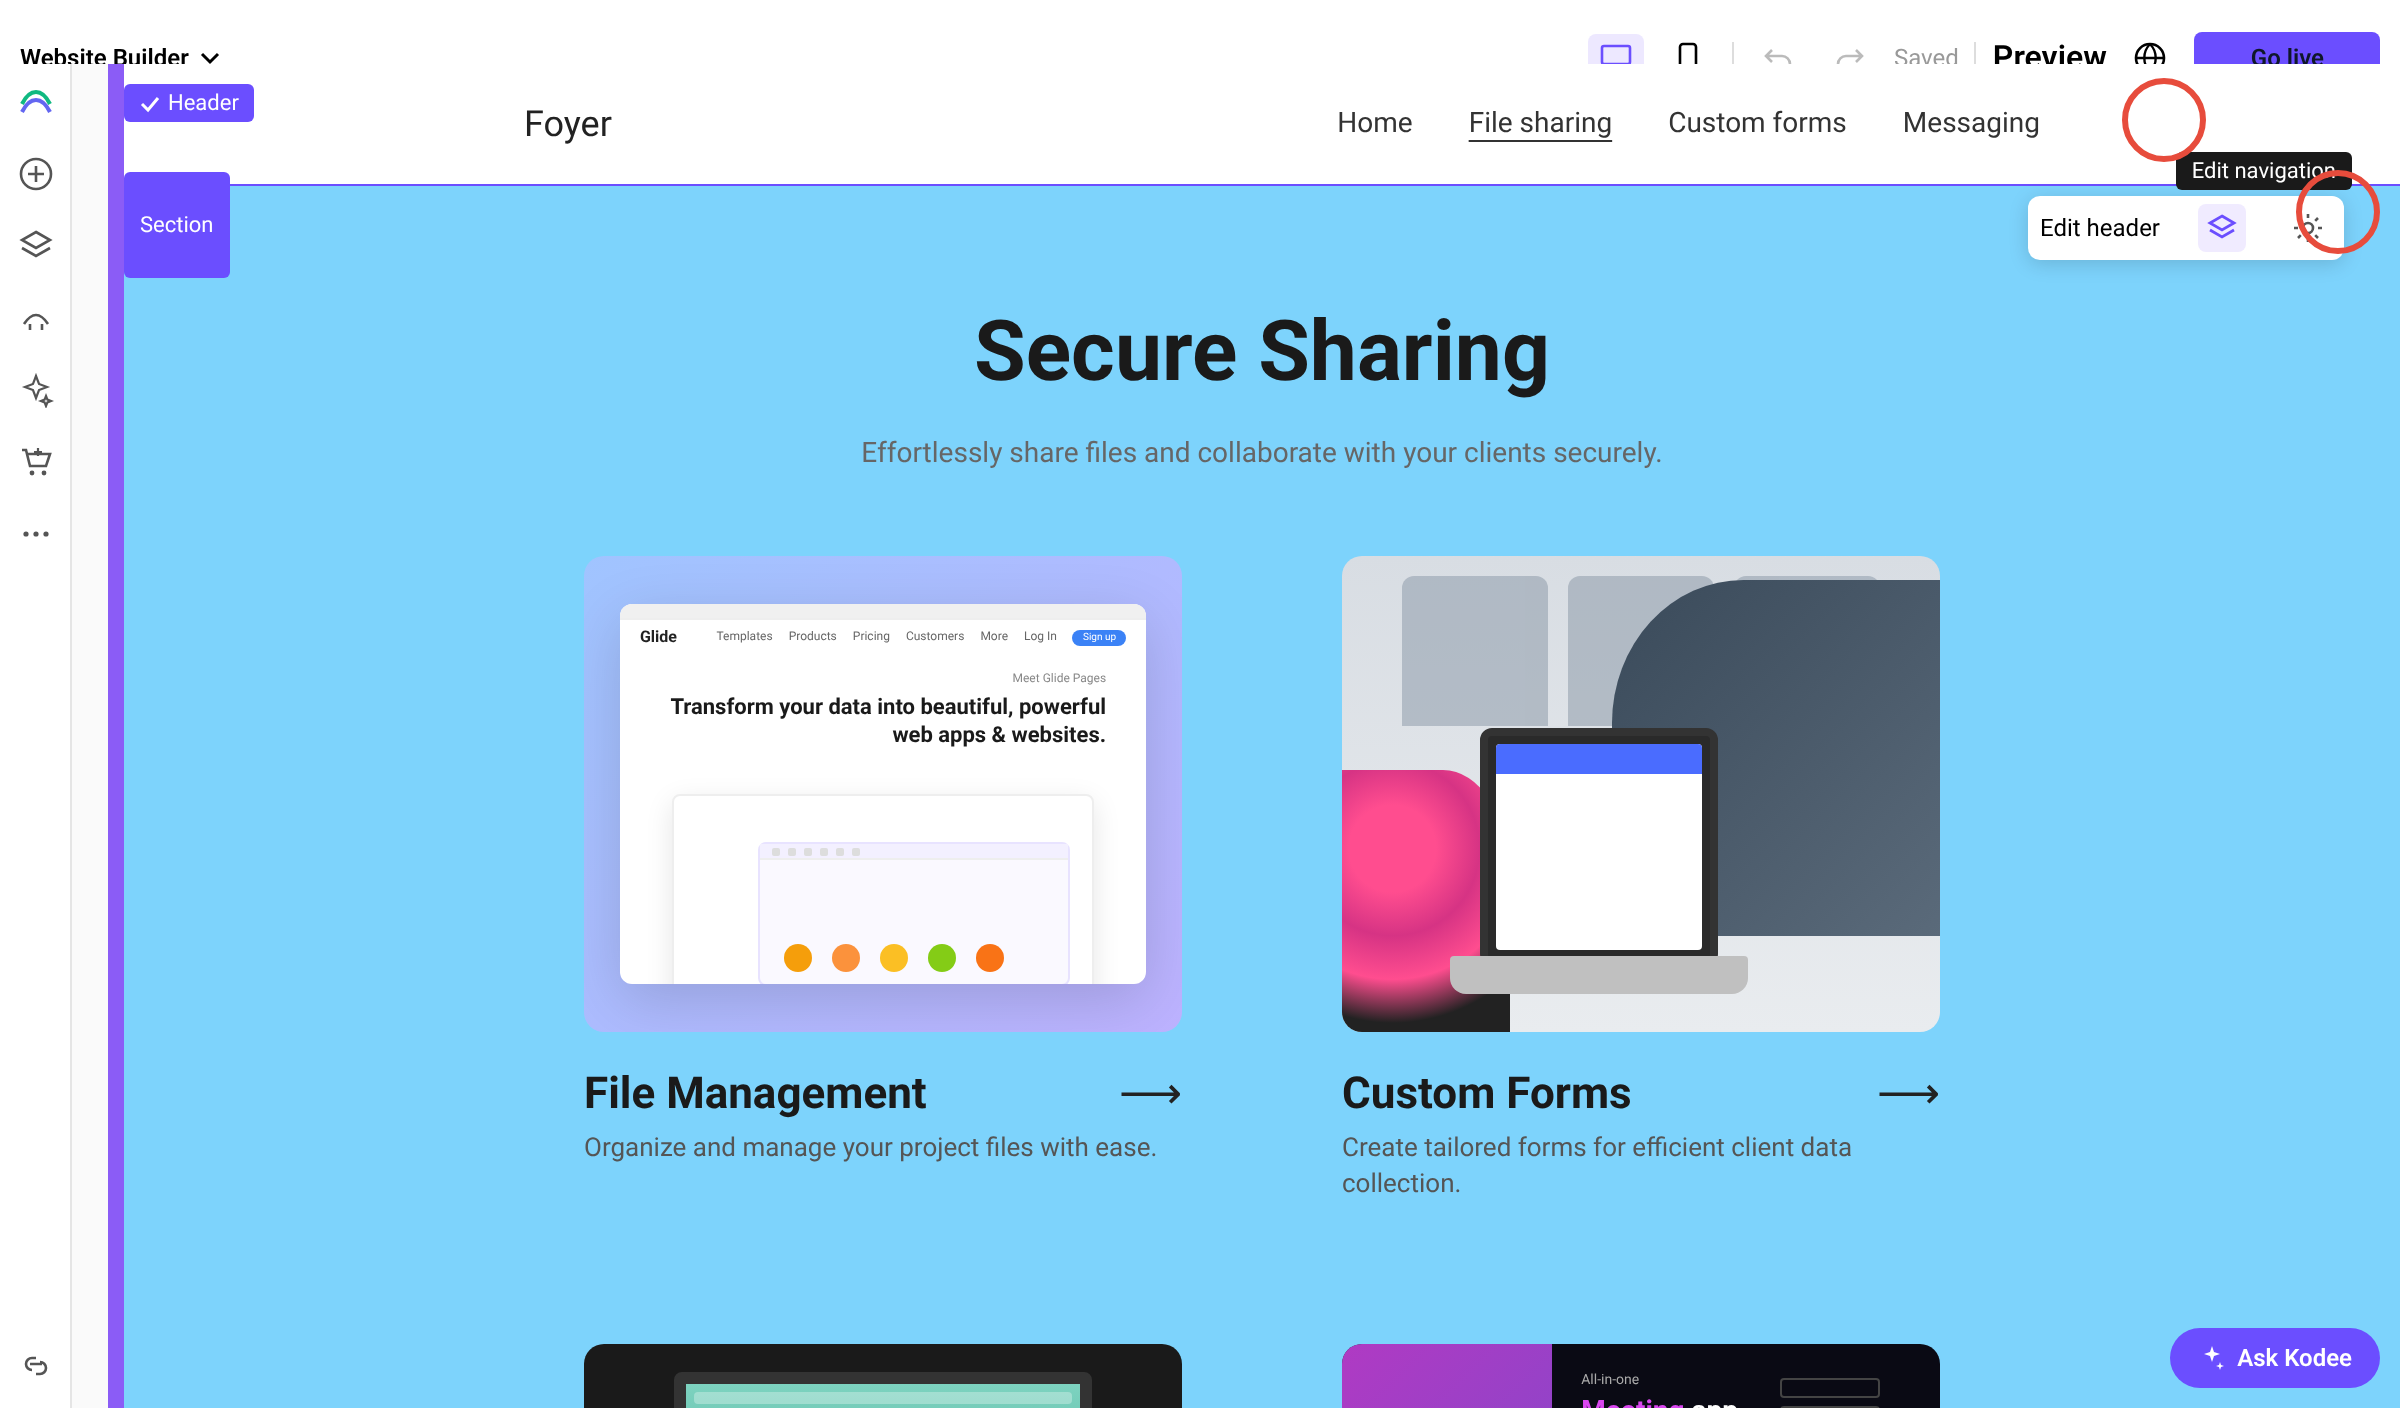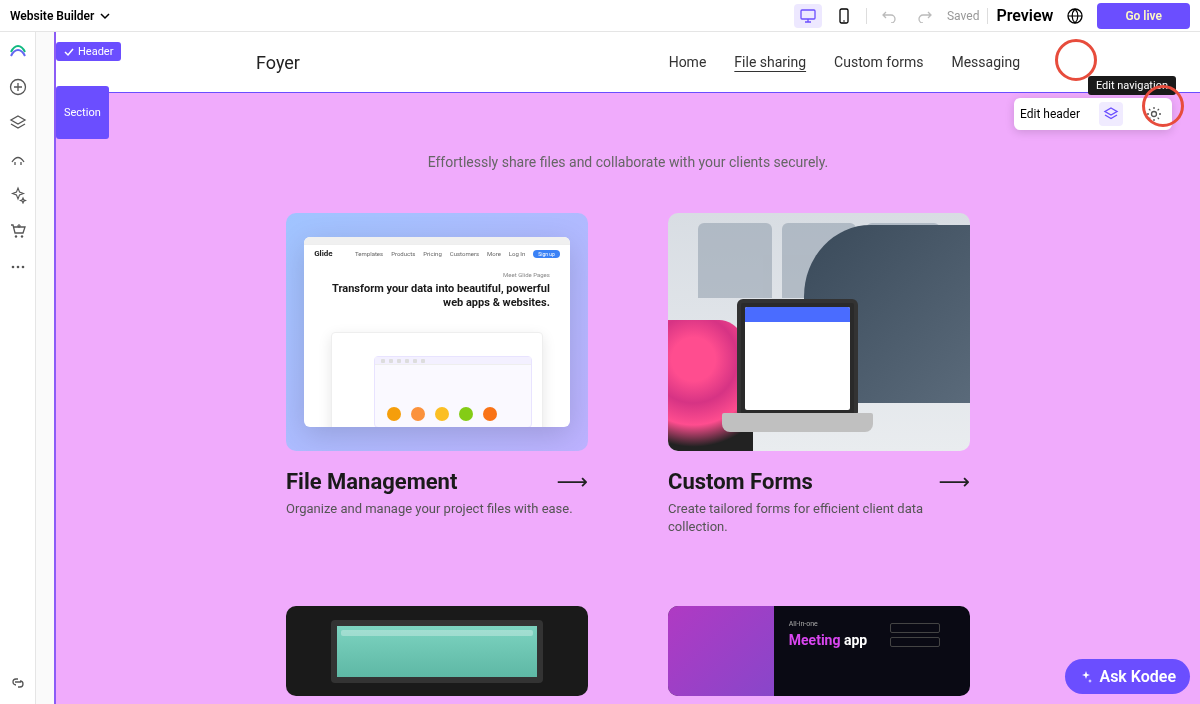--- a/index.html
+++ b/index.html
@@ -1,33 +1,33 @@
 <!DOCTYPE html>
 <html><head>
 <meta charset="utf-8">
 <style>
 * { margin: 0; padding: 0; box-sizing: border-box; }
 body { font-family: -apple-system, BlinkMacSystemFont, "Segoe UI", Roboto, sans-serif; width: 1200px; height: 704px; overflow: hidden; background: #fff; position: relative; }
 
-.topbar { height: 32px; border-bottom: 1px solid #e5e5e5; display: flex; align-items: center; justify-content: space-between; padding: 0 10px; font-size: 12px; }
+.topbar { height: 32px; border-bottom: 1px solid #e5e5e5; display: flex; align-items: center; justify-content: space-between; padding: 0 10px; font-size: 12px; margin-top: 13px; }
 .topbar-left { display: flex; align-items: center; gap: 6px; font-weight: 600; cursor: pointer; }
 .topbar-right { display: flex; align-items: center; gap: 8px; }
 .device-btn { width: 28px; height: 24px; display: flex; align-items: center; justify-content: center; border-radius: 4px; cursor: pointer; }
 .device-btn.active { background: #ede8ff; color: #6b4eff; }
 .topbar-divider { width: 1px; height: 16px; background: #ddd; }
 .topbar-text { color: #999; font-size: 12px; }
 .preview-btn { font-weight: 600; cursor: pointer; font-size: 16px; }
-.golive-btn { background: #6b4eff; color: #fef9c3; padding: 6px 28px; border-radius: 4px; font-size: 12px; font-weight: 600; cursor: pointer; }
+.golive-btn { background: #6b4eff; color: #0f172a; padding: 6px 28px; border-radius: 4px; font-size: 12px; font-weight: 600; cursor: pointer; }
 
 .left-rail { position: absolute; left: 0; top: 32px; width: 36px; height: calc(100% - 32px); border-right: 1px solid #e5e5e5; display: flex; flex-direction: column; align-items: center; padding-top: 10px; gap: 18px; background: #fff; }
 .rail-icon { width: 18px; height: 18px; color: #555; cursor: pointer; display: flex; align-items: center; justify-content: center; }
 .rail-bottom { position: absolute; bottom: 12px; }
 
 .canvas { position: absolute; left: 36px; top: 32px; right: 0; bottom: 0; overflow: hidden; background: #fafafa; }
-.canvas-inner { position: absolute; left: 18px; top: 0; right: 0; bottom: 0; background: #f0abfc; border-left: 2px solid #8b5cf6; }
+.canvas-inner { position: absolute; left: 18px; top: 0; right: 0; bottom: 0; background: #7dd3fc; border-left: 8px solid #8b5cf6; }
 
 .header-badge { position: absolute; left: 0; top: 10px; background: #6b4eff; color: #fff; font-size: 11px; padding: 3px 8px; border-radius: 3px; display: flex; align-items: center; gap: 4px; z-index: 5; }
 .section-badge { position: absolute; left: 0; top: 54px; background: #6b4eff; color: #fff; font-size: 11px; padding: 20px 8px; border-radius: 3px; z-index: 5; }
 .section-line { position: absolute; left: 0; right: 0; top: 60px; height: 1px; background: #6b4eff; z-index: 4; }
 
 .site-header { height: 60px; display: flex; align-items: center; justify-content: space-between; padding: 0 180px 0 200px; background: #fff; position: relative; z-index: 3; }
 .brand { font-size: 18px; font-weight: 400; color: #222; }
 .nav { display: flex; gap: 28px; font-size: 14px; color: #333; }
 .nav-item { cursor: pointer; }
 .nav-item.active { text-decoration: underline; text-underline-offset: 4px; }
@@ -87,21 +87,21 @@
 
 .circle-annotation { position: absolute; border: 3px solid #e74c3c; border-radius: 50%; pointer-events: none; z-index: 20; }
 .circ1 { width: 42px; height: 42px; left: 999px; top: 7px; }
 .circ2 { width: 42px; height: 42px; left: 1086px; top: 53px; }
 
 .edit-popover { position: absolute; right: 28px; top: 98px; background: #fff; border-radius: 6px; box-shadow: 0 2px 10px rgba(0,0,0,.15); display: flex; align-items: center; padding: 4px 6px; gap: 19px; z-index: 15; font-size: 12px; }
 .edit-popover .eicon { width: 24px; height: 24px; display: flex; align-items: center; justify-content: center; border-radius: 4px; color: #555; }
 .edit-popover .eicon.purple { background: #f0ebff; color: #6b4eff; }
 .tooltip { position: absolute; right: 24px; top: 76px; background: #1a1a1a; color: #fff; font-size: 11px; padding: 3px 8px; border-radius: 3px; z-index: 16; }
 
-.ask-kodee { position: absolute; right: 10px; bottom: 10px; background: #6b4eff; color: #fff; padding: 8px 14px; border-radius: 20px; font-size: 16px; font-weight: 600; display: flex; align-items: center; gap: 6px; cursor: pointer; z-index: 30; }
+.ask-kodee { position: absolute; right: 10px; bottom: 10px; background: #6b4eff; color: #fff; padding: 8px 14px; border-radius: 20px; font-size: 12px; font-weight: 600; display: flex; align-items: center; gap: 6px; cursor: pointer; z-index: 30; }
 
 svg { display: block; }
 </style>
 </head>
 <body>
 
 <div class="topbar">
   <div class="topbar-left">
     <span>Website Builder</span>
     <svg width="10" height="10" viewBox="0 0 10 10">
@@ -211,20 +211,21 @@
       <div class="brand">Foyer</div>
       <div class="nav">
         <div class="nav-item">Home</div>
         <div class="nav-item active">File sharing</div>
         <div class="nav-item">Custom forms</div>
         <div class="nav-item">Messaging</div>
       </div>
     </div>
 
     <div class="hero">
+      <h1>Secure Sharing</h1>
       <p>Effortlessly share files and collaborate with your clients securely.</p>
     </div>
 
     <div class="grid">
 
       <div class="card">
         <div class="card-img img-glide">
           <div class="glide-window">
             <div class="glide-bar"></div>
             <div class="glide-nav">

